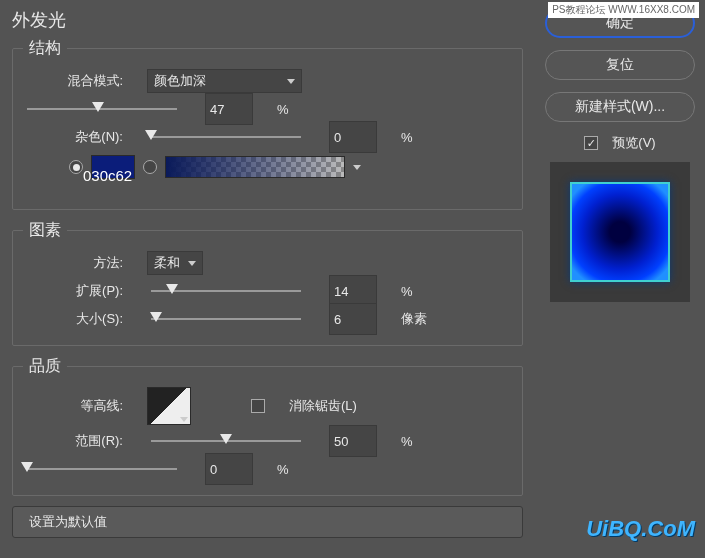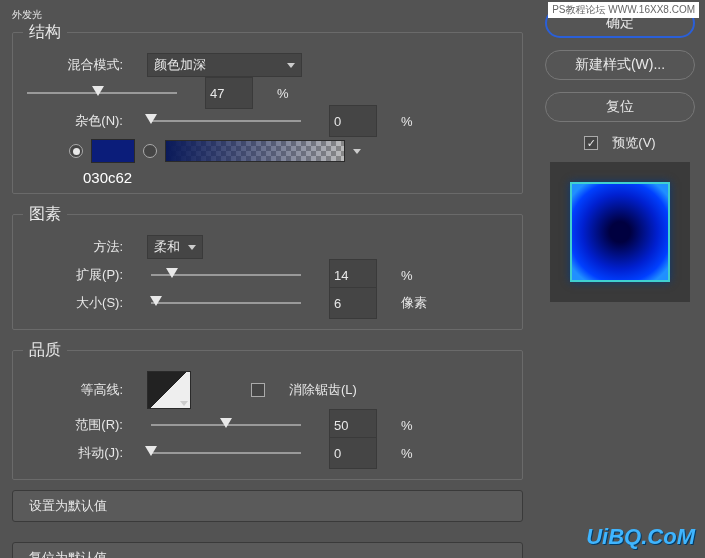--- a/index.html
+++ b/index.html
@@ -1,50 +1,50 @@
 <!DOCTYPE html>
 <html><head>
 <meta charset="utf-8">
 <style>
   * { box-sizing: border-box; margin: 0; padding: 0; font-family: "Microsoft YaHei", sans-serif; }
   body { background: #535353; width: 705px; height: 558px; overflow: hidden; position: relative; }
   .main { display: flex; height: 100%; }
   .left-panel { flex: 1; padding: 8px 12px; color: #e8e8e8; font-size: 13px; }
   .right-panel { width: 170px; padding: 8px 10px; }
-  .panel-title { font-size: 10px; }
+  .panel-title { font-size: 18px; margin-bottom: 6px; }
   fieldset { border: 1px solid #6a6a6a; border-radius: 2px; padding: 8px 10px 12px 10px; margin-bottom: 10px; }
   legend { padding: 0 6px; font-size: 16px; color: #e8e8e8; }
   .row { display: flex; align-items: center; height: 28px; gap: 24px; }
   .label { width: 100px; text-align: right; color: #e8e8e8; font-size: 13px; }
   .select { background: #454545; border: 1px solid #3a3a3a; color: #e8e8e8; height: 24px; padding: 2px 6px; display: flex; align-items: center; justify-content: space-between; gap: 8px; cursor: pointer; }
   .select.wide { width: 155px; }
   .select.sm { width: 56px; }
   .chev { width: 0; height: 0; border-left: 4px solid transparent; border-right: 4px solid transparent; border-top: 5px solid #ccc; }
   .slider-track { flex: 1; max-width: 150px; height: 2px; background: #9a9a9a; position: relative; margin: 0 4px; }
   .slider-thumb { position: absolute; top: -6px; width: 0; height: 0; border-left: 6px solid transparent; border-right: 6px solid transparent; border-top: 10px solid #e8e8e8; transform: translateX(-50%); }
   .num-input { width: 48px; height: 32px; background: #454545; border: 1px solid #3a3a3a; color: #e8e8e8; text-align: left; padding: 0 4px; font-size: 13px; }
   .unit { width: 30px; font-size: 13px; }
   .radio { width: 14px; height: 14px; border-radius: 50%; border: 1px solid #aaa; display: inline-flex; align-items: center; justify-content: center; background: #454545; }
   .radio.checked::after { content: ""; width: 7px; height: 7px; border-radius: 50%; background: #e8e8e8; }
   .color-swatch { width: 44px; height: 24px; border: 1px solid #2a2a2a; cursor: pointer; }
   .grad-row { display: flex; align-items: center; gap: 8px; margin-top: 4px; position: relative; }
   .grad-swatch { width: 180px; height: 22px; border: 1px solid #2a2a2a; background: linear-gradient(to right, #0a1a5a, rgba(255,255,255,0)), repeating-conic-gradient(#888 0 25%, #bbb 0 50%) 0 0/10px 10px; }
-  .hexlabel { position: absolute; left: 60px; top: 30px; font-size: 15px; color: #fff; }
+  .hexlabel { position: absolute; left: 60px; top: 12px; font-size: 15px; color: #fff; }
   .contour-thumb { width: 44px; height: 38px; background: linear-gradient(135deg, #222 49.5%, #eee 50%); border: 1px solid #2a2a2a; display: flex; align-items: flex-end; justify-content: flex-end; padding: 2px; }
   .checkbox { width: 14px; height: 14px; border: 1px solid #aaa; background: #454545; display: inline-flex; align-items: center; justify-content: center; }
   .checkbox.checked::after { content: "✓"; color: #e8e8e8; font-size: 11px; line-height: 1; }
   .btn-row { display: flex; gap: 20px; justify-content: center; margin-top: 1px; flex-direction: column; }
   .btn { background: #5a5a5a; border: 1px solid #3a3a3a; color: #e8e8e8; padding: 6px 16px; font-size: 13px; cursor: pointer; border-radius: 3px; }
   .right-btn { width: 150px; height: 30px; border-radius: 15px; background: #555; border: 1px solid #777; color: #e8e8e8; font-size: 14px; display: flex; align-items: center; justify-content: center; margin-bottom: 12px; cursor: pointer; }
   .right-btn.primary { border: 2px solid #2a5fd8; }
   .preview-row { display: flex; align-items: center; justify-content: center; gap: 14px; color: #e8e8e8; font-size: 13px; margin: 4px 0 10px 0; }
   .preview-box { width: 140px; height: 140px; background: #3a3a3a; display: flex; align-items: center; justify-content: center; margin: 4px auto; }
   .preview-inner { width: 100px; height: 100px; background: radial-gradient(circle, #000040 15%, #0020d0 55%, #0040ff 75%, #2090ff 88%); border: 2px solid #40d0d0; box-shadow: 0 0 8px #0a3a7a; }
   .watermark1 { position: absolute; top: 2px; right: 6px; background: #fff; color: #666; font-size: 10px; padding: 1px 4px; }
-  .watermark2 { position: absolute; bottom: 8px; right: 10px; font-size: 22px; font-weight: bold; color: #3fb5ff; font-style: italic; text-shadow: 1px 1px 0 #003a66; }
+  .watermark2 { position: absolute; bottom: 16px; right: 10px; font-size: 22px; font-weight: bold; color: #3fb5ff; font-style: italic; text-shadow: 1px 1px 0 #003a66; }
 </style>
 </head>
 <body>
 
 <div class="main">
   <div class="left-panel">
     <div class="panel-title">外发光</div>
 
     <fieldset>
       <legend>结构</legend>
@@ -122,39 +122,38 @@
       </div>
       <div class="row">
         <div class="label">范围(R):</div>
         <div class="slider-track">
             <div class="slider-thumb" style="left:50%"></div>
           </div>
         <input class="num-input" value="50" style="">
         <span class="unit">%</span>
       </div>
       <div class="row">
-        <div class="label">抖动(J):</div>
         <div class="slider-track">
             <div class="slider-thumb" style="left:0%"></div>
           </div>
         <input class="num-input" value="0" style="">
         <span class="unit">%</span>
       </div>
     </fieldset>
 
     <div class="btn-row">
       <div class="btn">设置为默认值</div>
       <div class="btn">复位为默认值</div>
     </div>
   </div>
 
   <div class="right-panel">
     <div class="right-btn primary">确定</div>
+    <div class="right-btn">复位</div>
     <div class="right-btn">新建样式(W)...</div>
-    <div class="right-btn">复位</div>
     <div class="preview-row">
       <span class="checkbox checked"></span>
       <span>预览(V)</span>
     </div>
     <div class="preview-box">
       <div class="preview-inner"></div>
     </div>
   </div>
 </div>
 

